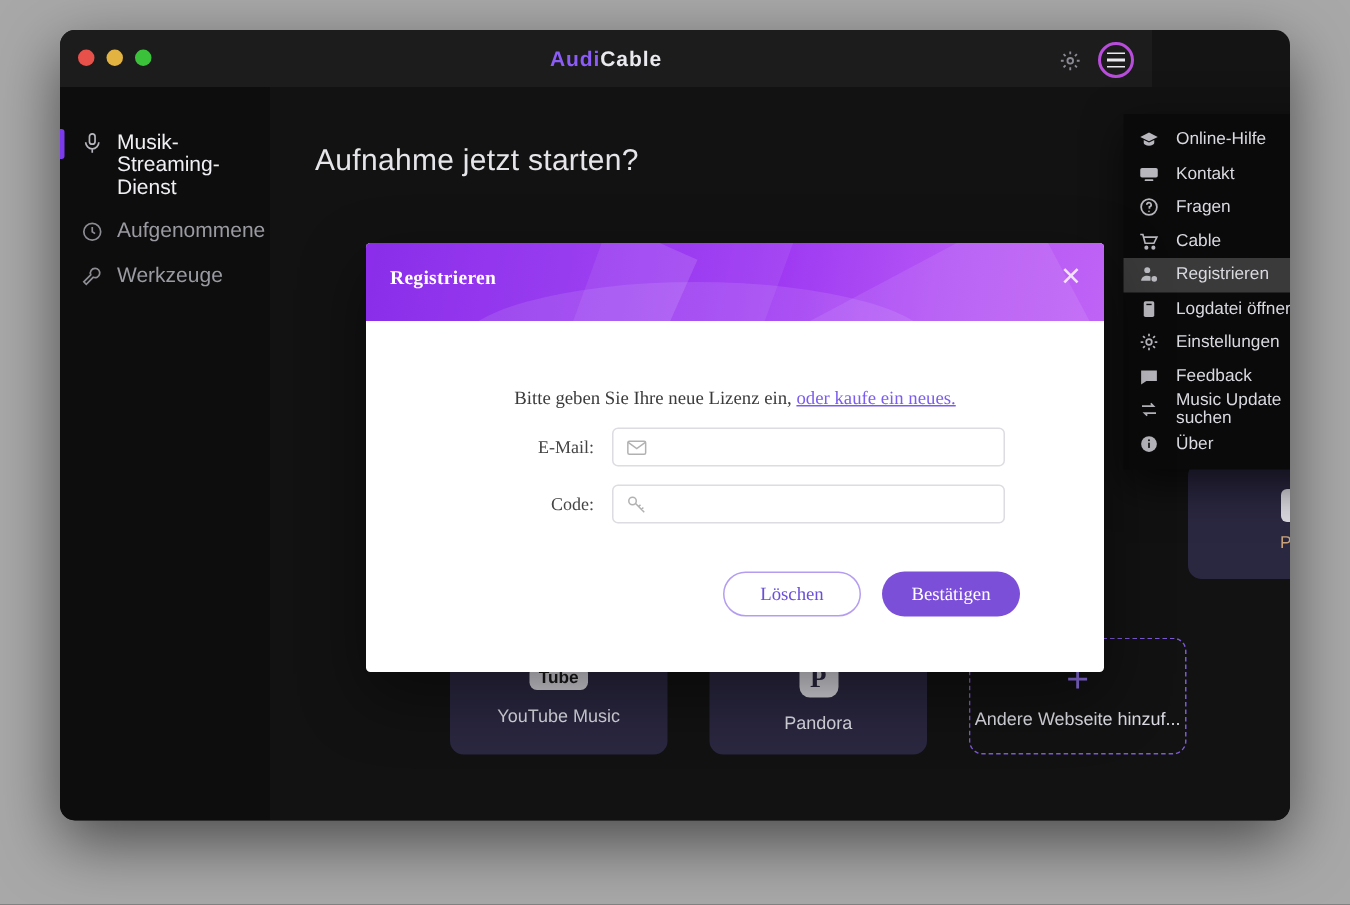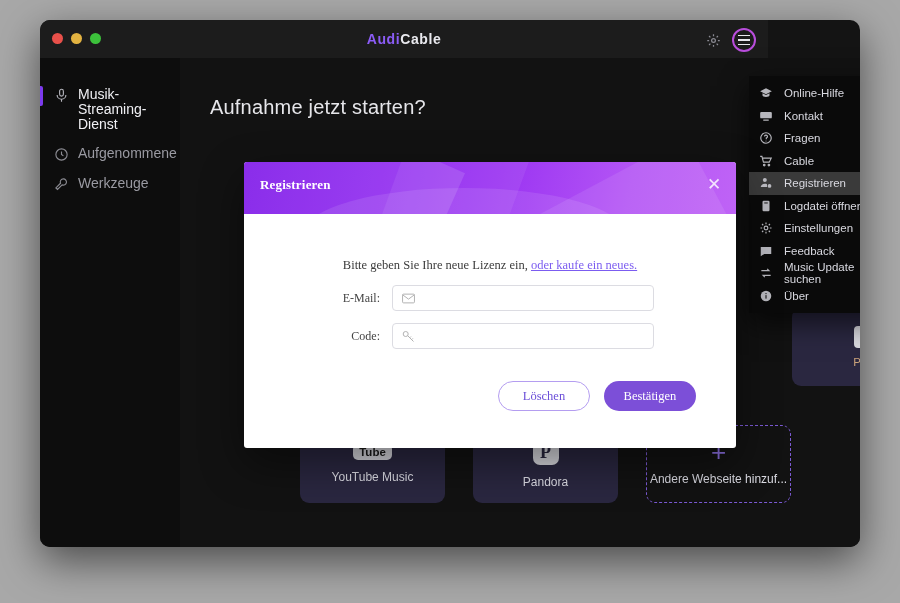--- a/index.html
+++ b/index.html
@@ -155,21 +155,21 @@
     position: absolute; left: 16px; top: 15px;
     color: #ffffff; font-size: 13px; font-weight: 700;
     font-family: "Liberation Serif", serif; letter-spacing: .2px; z-index: 2;
   }
   .dlg-close {
     position: absolute; right: 12px; top: 13px;
     width: 20px; height: 20px; z-index: 2; cursor: pointer;
     color: rgba(255,255,255,.82); font-size: 17px; line-height: 20px; text-align: center;
     font-weight: 300;
   }
-  .dlg-body { padding: 0 20px; font-family: "Liberation Serif", serif; }
+  .dlg-body { padding: 0 36px; font-family: "Liberation Serif", serif; }
   .dlg-hint {
     text-align: center; color: #3b3b3b; font-size: 12.5px;
     margin-top: 44px;
   }
   .dlg-hint a { color: #7b5cf0; text-decoration: underline; cursor: pointer; }
   .frow { display: flex; align-items: center; margin-top: 12px; }
   .frow:first-of-type { margin-top: 28px; }
   .flabel {
     width: 128px; text-align: right; padding-right: 12px;
     color: #444; font-size: 12px;

